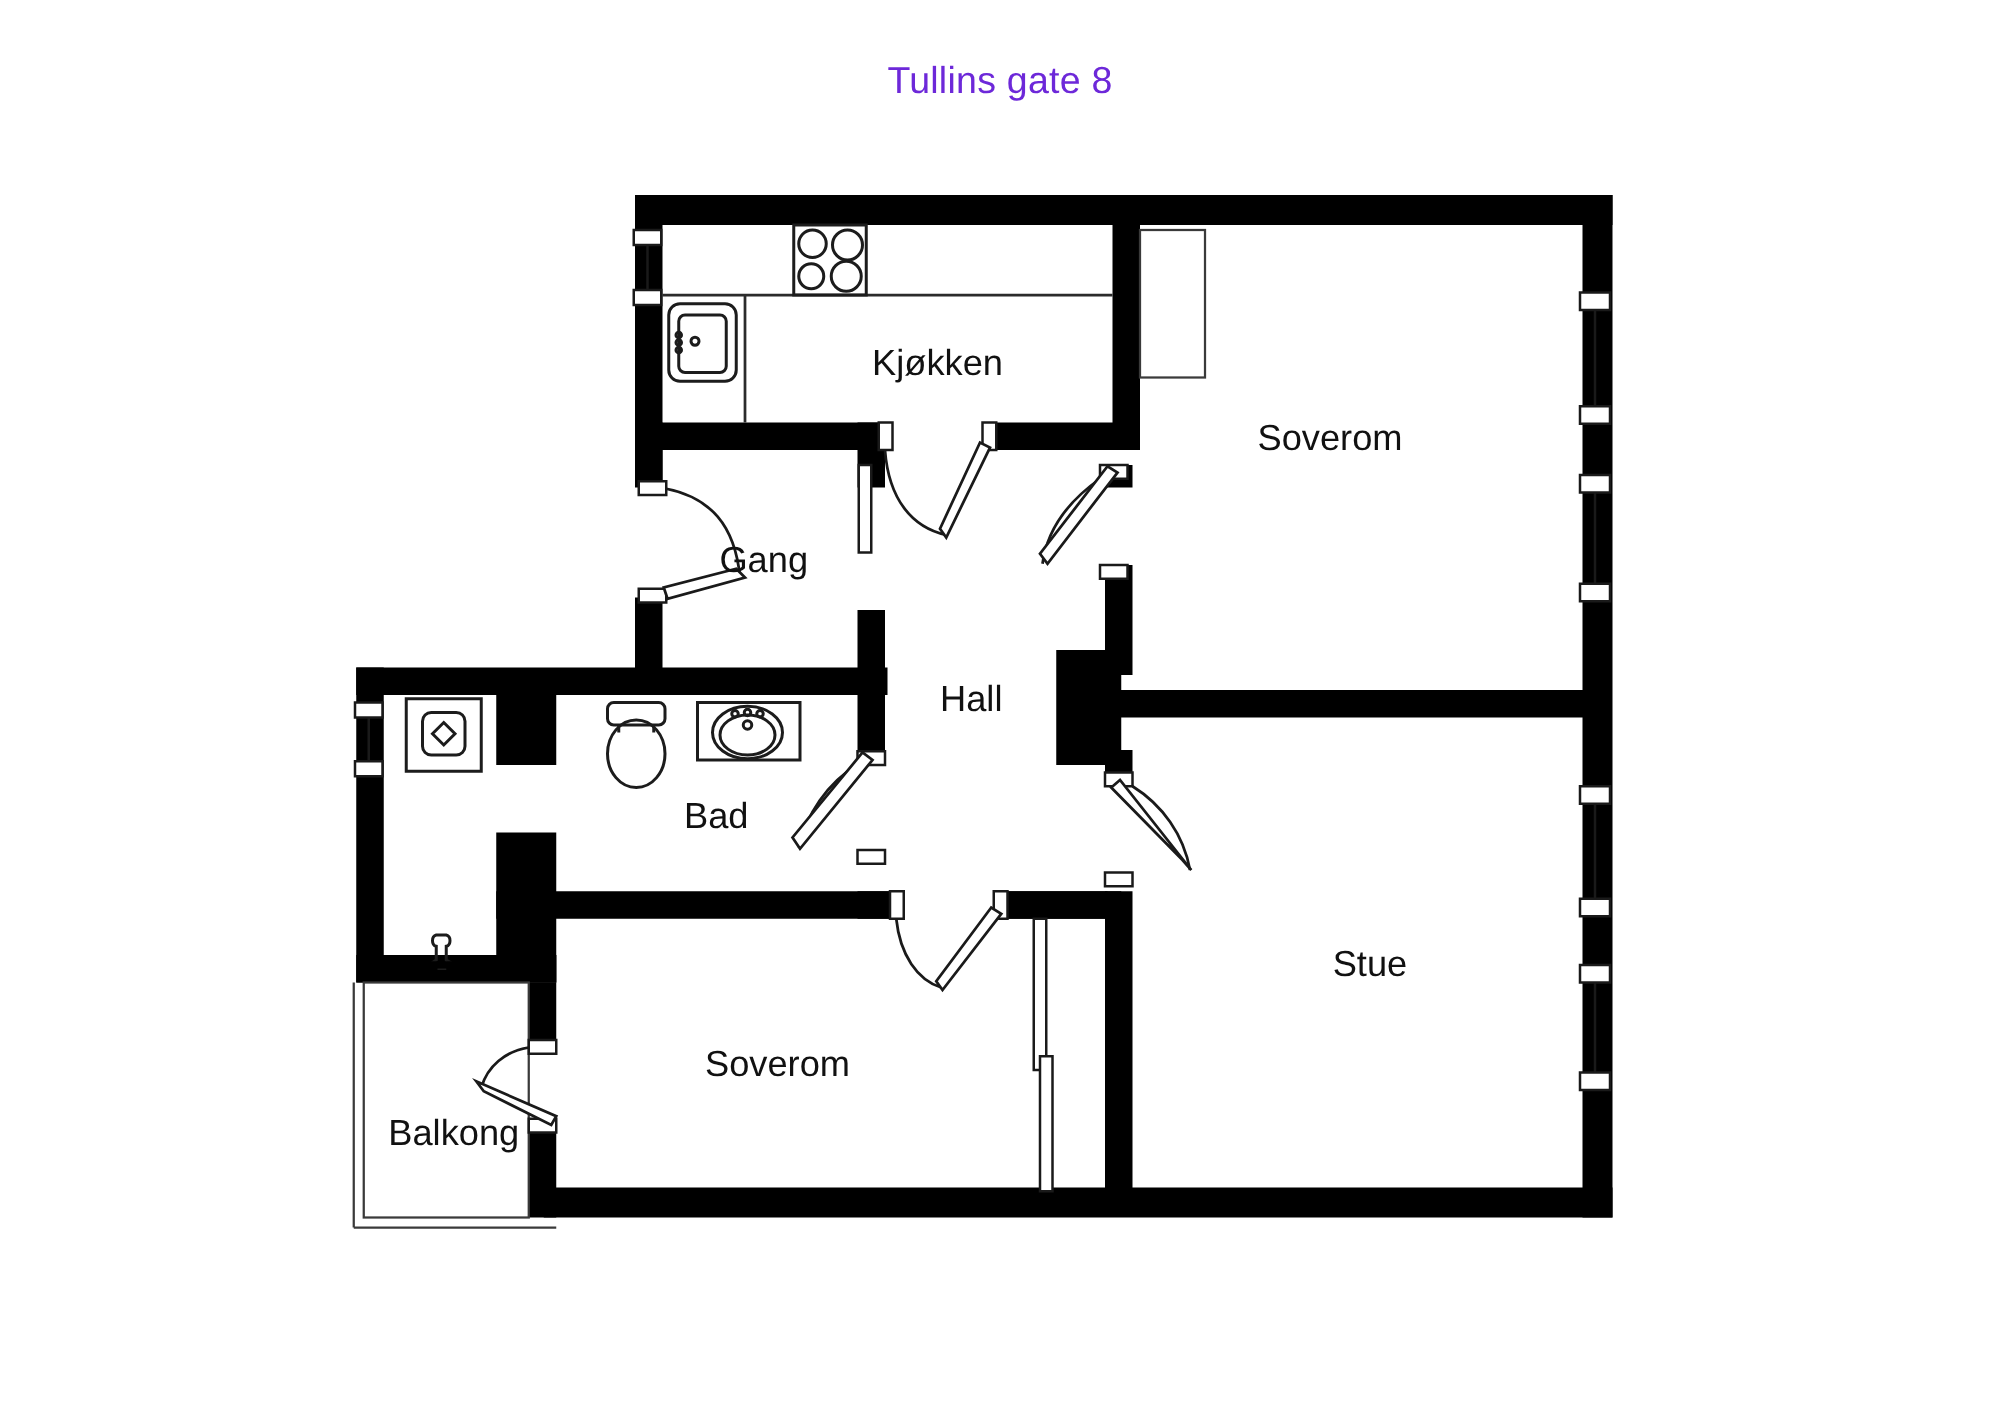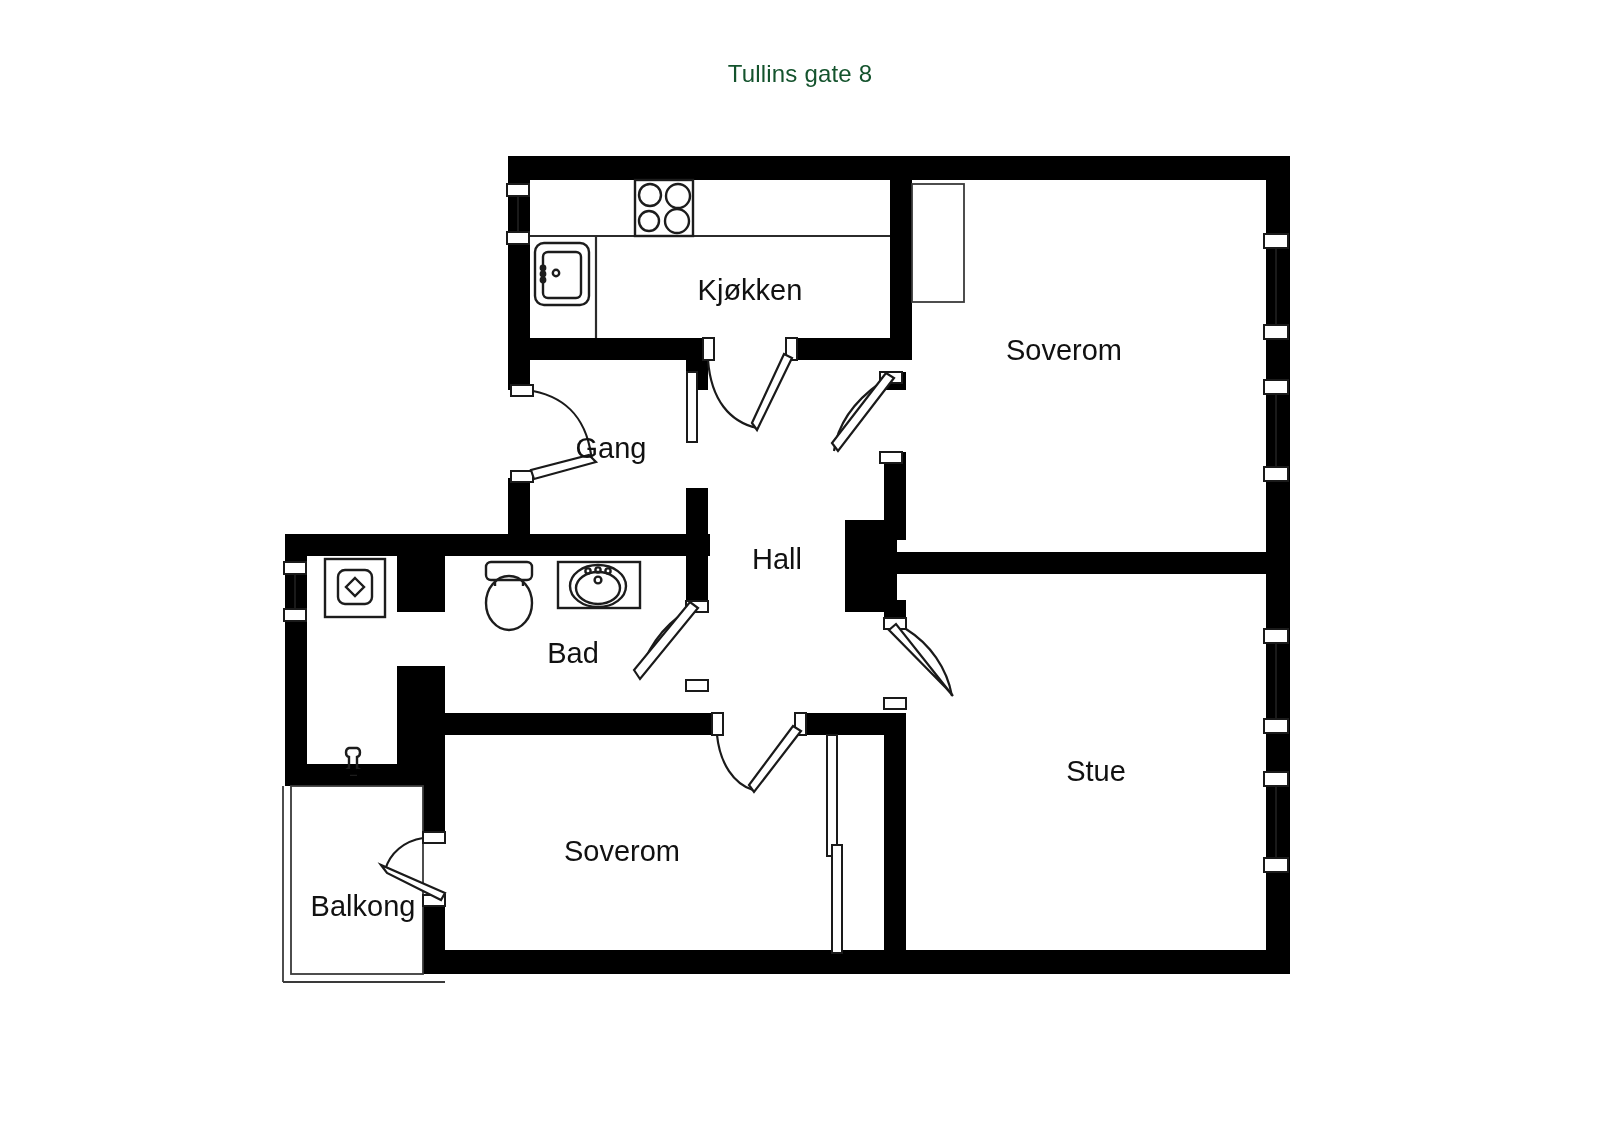--- a/index.html
+++ b/index.html
@@ -16,25 +16,25 @@
   }
   #floorplan-root {
     position: relative;
     width: 1600px;
     height: 1131px;
     background: #ffffff;
   }
   #plan-title {
     position: absolute;
     left: 0;
-    top: 60px;
+    top: 48px;
     width: 1600px;
     text-align: center;
-    font-size: 24px;
-    color: #14532d;
+    font-size: 30px;
+    color: #6d28d9;
     font-family: "Liberation Sans", sans-serif;
     letter-spacing: 0.2px;
   }
   svg#plan-svg {
     position: absolute;
     left: 0;
     top: 0;
     width: 1600px;
     height: 1131px;
     display: block;

